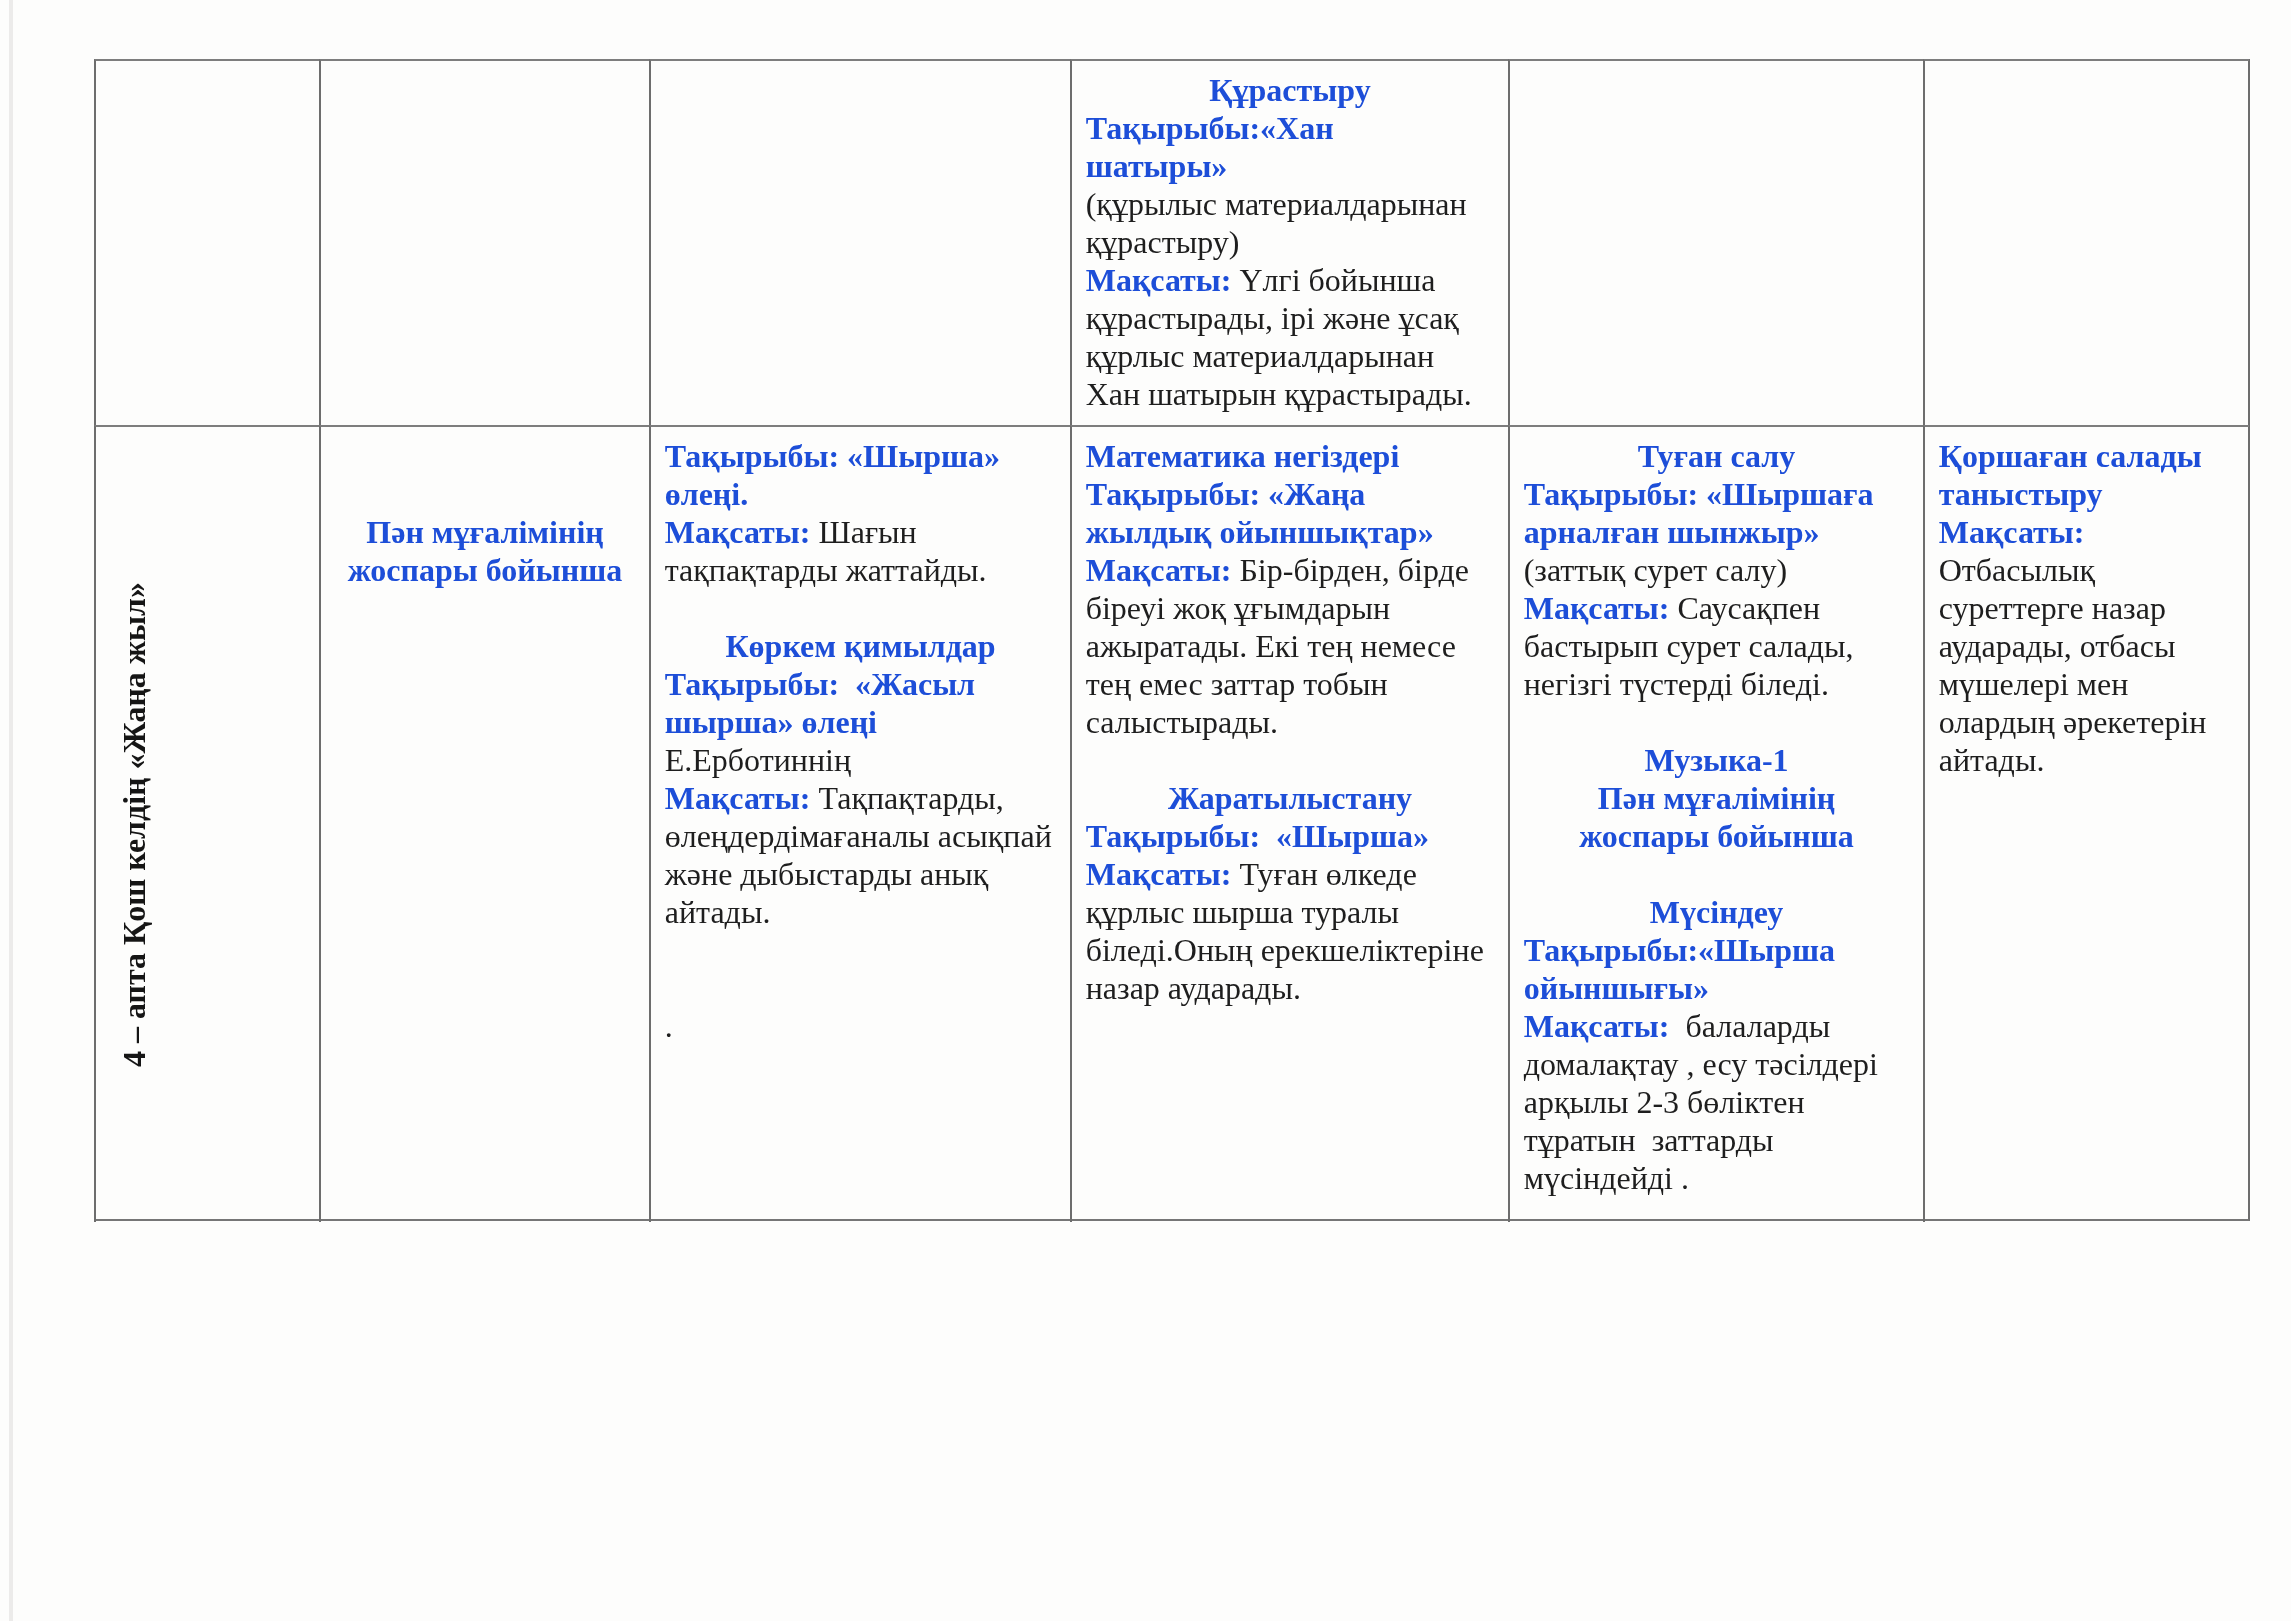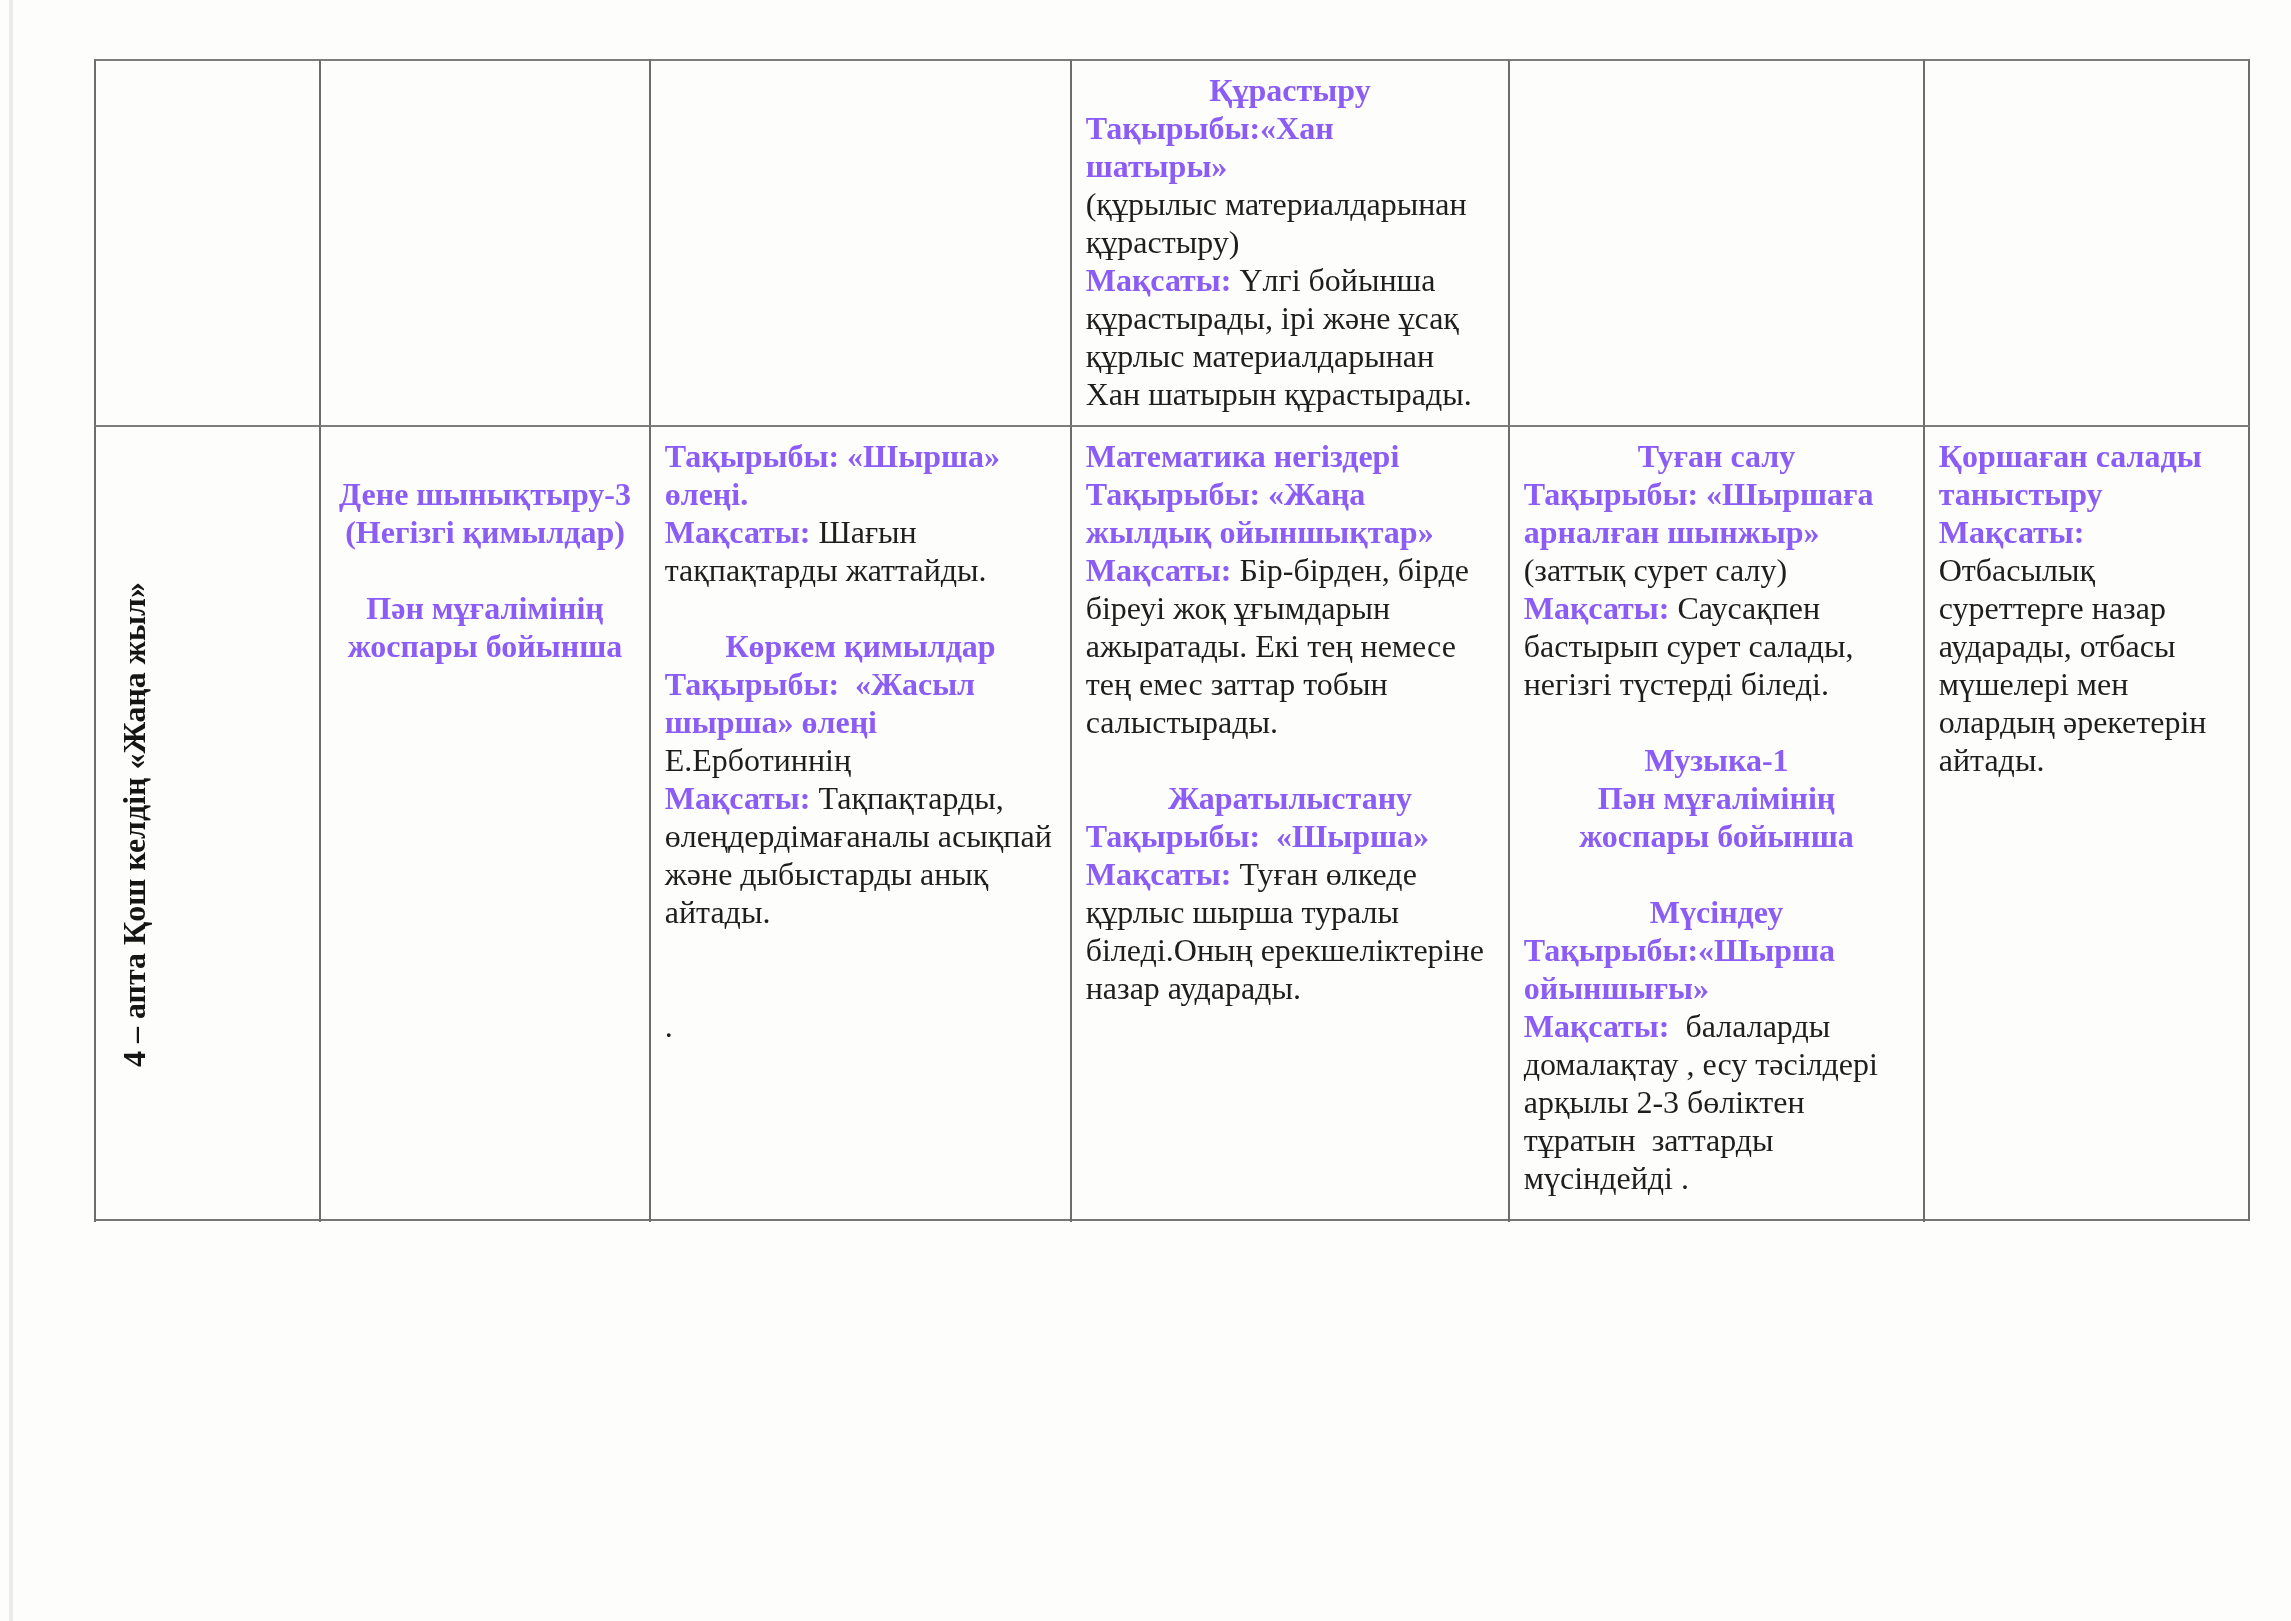--- a/index.html
+++ b/index.html
@@ -31,21 +31,21 @@
     box-sizing:border-box;
     padding:9.8px 13.7px;
     overflow:hidden;
     position:relative;
     font-size:32px;
     line-height:38px;
   }
   .para{margin:0;white-space:pre-wrap;}
   .para.center{text-align:center;}
   .para.spacer{height:38px;}
-  .bold{font-weight:bold;color:#8b5cf6;}
+  .bold{font-weight:bold;color:#1d4ed8;}
   .reg{font-weight:normal;}
   .vwrap{
     position:absolute;left:15.7px;top:0;bottom:0;width:45px;
     display:flex;align-items:center;justify-content:center;
   }
   .vtext{
     writing-mode:vertical-rl;
     transform:rotate(180deg);
     white-space:nowrap;
     font-weight:bold;
@@ -74,22 +74,20 @@
   <div class="cell"></div>
   <div class="cell"></div>
 
   <div class="cell">
     <div class="vwrap">
       <span class="vtext">4 – апта Қош келдің «Жаңа жыл»</span>
     </div>
   </div>
   <div class="cell">
       <p class="para spacer"></p>
-      <p class="para center"><span class="bold">Дене шынықтыру-3
-(Негізгі қимылдар)</span></p>
       <p class="para spacer"></p>
       <p class="para center"><span class="bold">Пән мұғалімінің
 жоспары бойынша</span></p>
     </div>
   <div class="cell">
       <p class="para"><span class="bold">Тақырыбы: «Шырша»
 өлеңі.</span></p>
       <p class="para"><span class="bold">Мақсаты:</span><span class="reg"> Шағын тақпақтарды жаттайды.</span></p>
       <p class="para spacer"></p>
       <p class="para center"><span class="bold">Көркем қимылдар</span></p>

